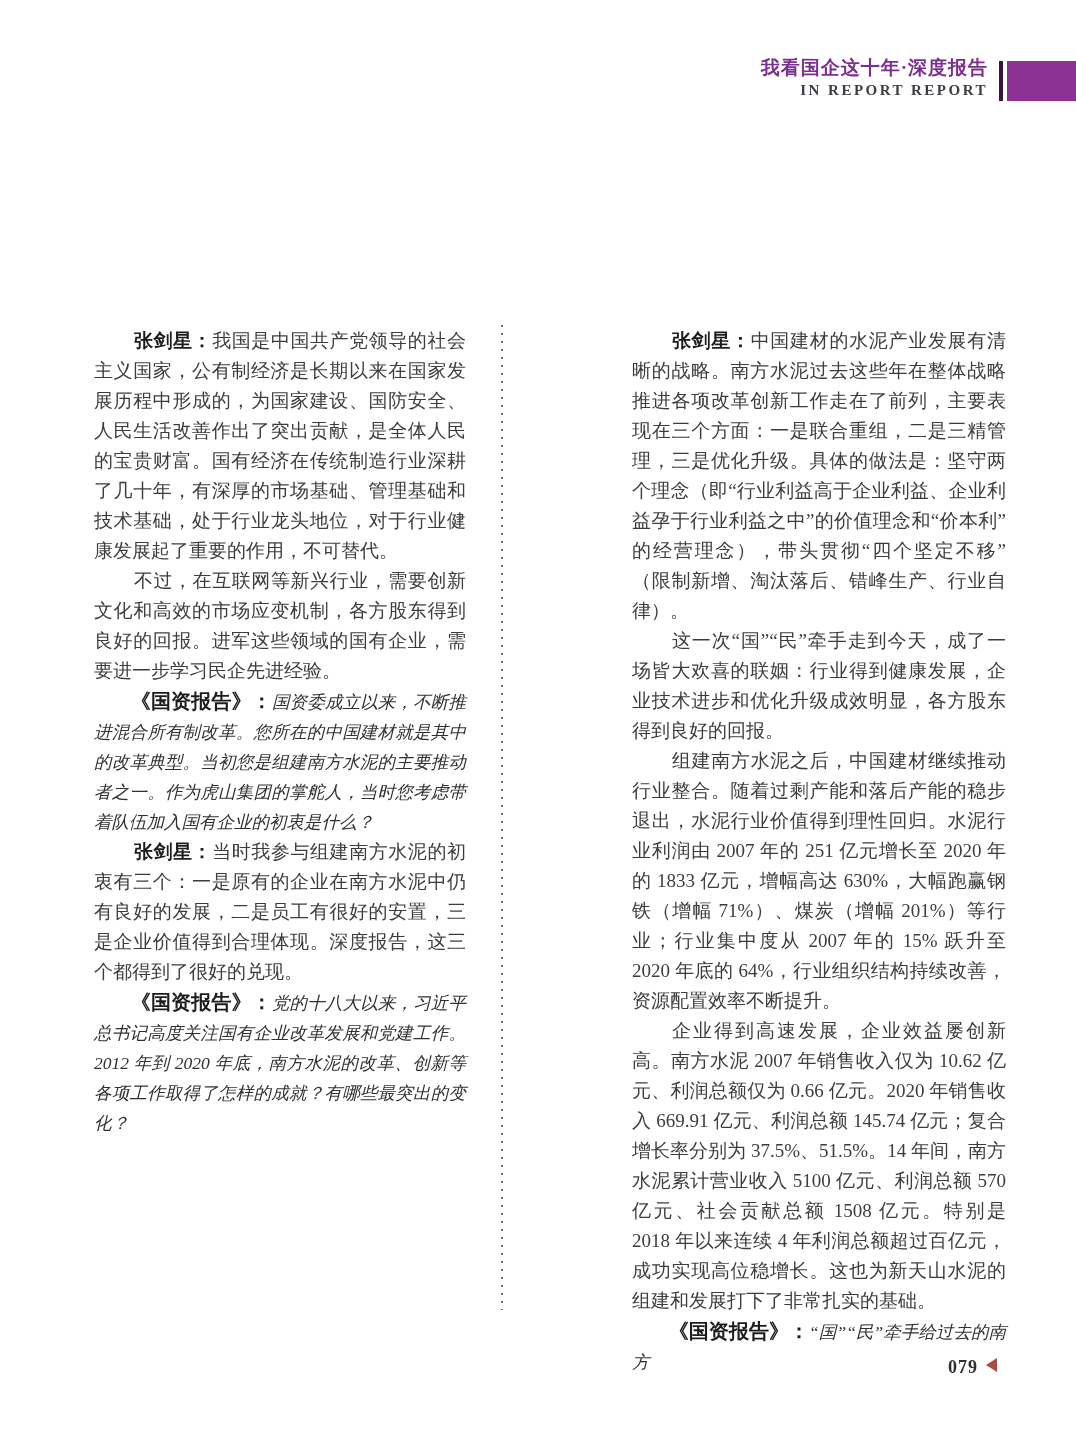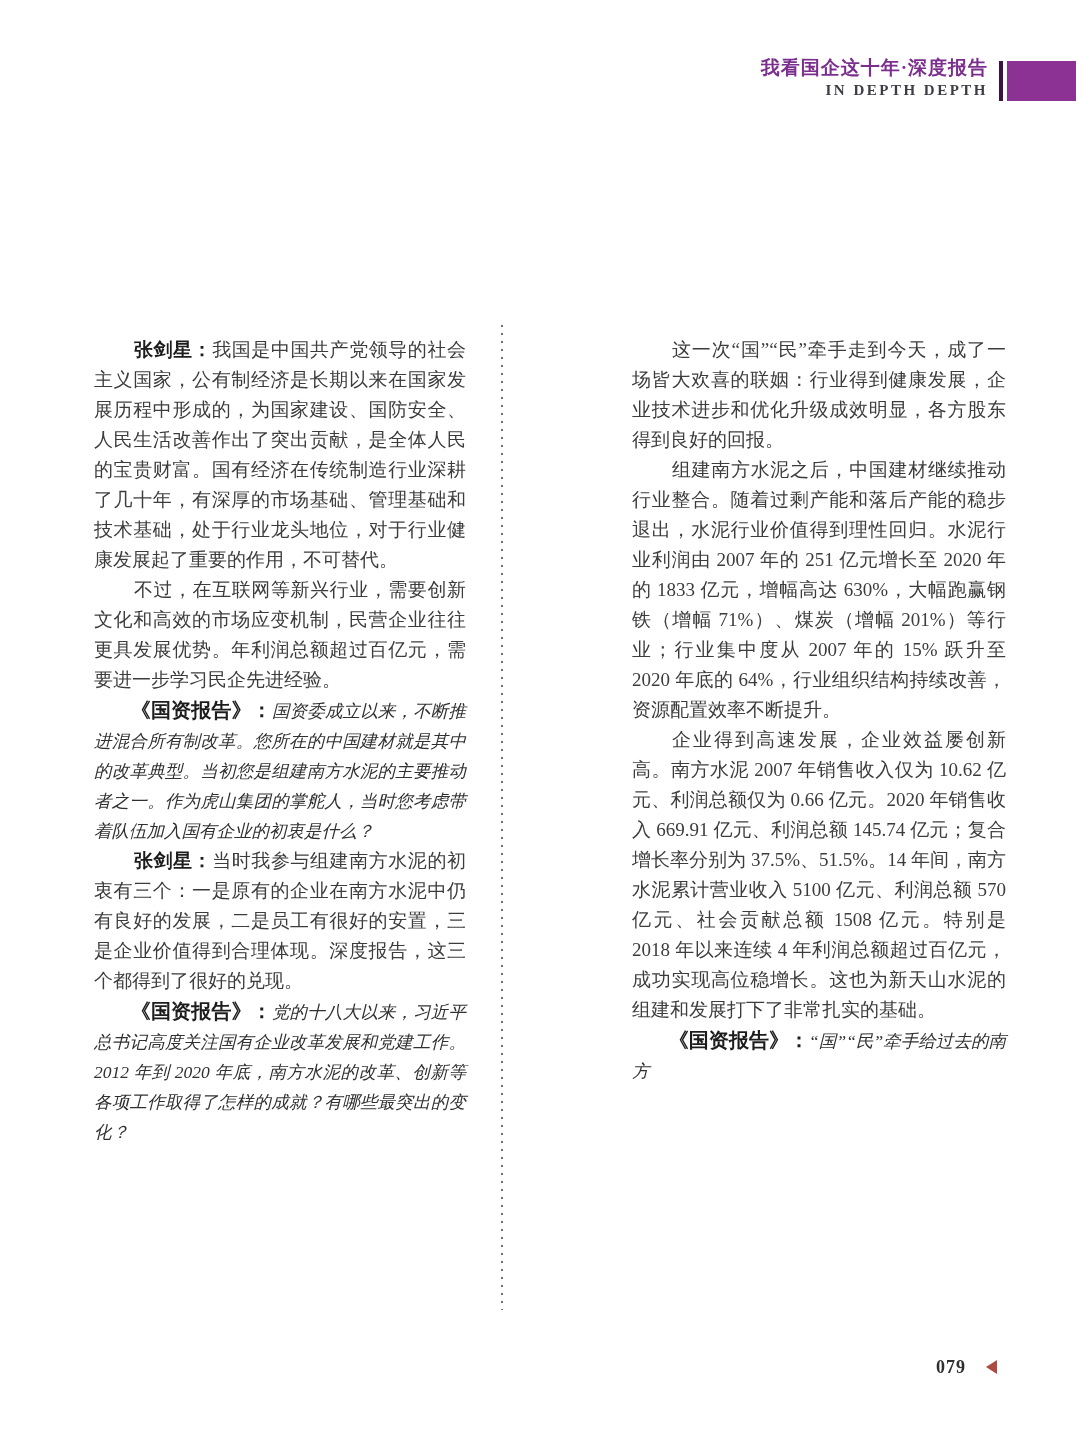--- a/index.html
+++ b/index.html
@@ -42,21 +42,21 @@
     position:absolute;left:999px;top:61px;
     width:4px;height:40px;background:var(--divider_purple);
   }
   .header-block{
     position:absolute;left:1007px;top:61px;
     width:69px;height:40px;background:var(--accent_purple);
   }
 
   
   .col{
-    position:absolute;top:335px;
+    position:absolute;top:326px;
     font-size:19px;line-height:30px;color:var(--body_text);
     text-align:justify;
   }
   .col-left{left:94px;width:372px;}
   .col-right{left:632px;width:374px;}
   .col p{
     margin:0;
     text-indent:2.1em;
   }
   .speaker{
@@ -78,57 +78,58 @@
     width:2px;height:985px;
     background-image:repeating-linear-gradient(
       to bottom,
       var(--dotted_divider) 0px, var(--dotted_divider) 2px,
       transparent 2px, transparent 8px);
   }
 
   
   .page-footer{
     position:absolute;top:1358px;right:79px;
-    display:flex;align-items:center;gap:20px;
+    display:flex;align-items:flex-start;gap:8px;
   }
   .page-num{
     font-size:18px;font-weight:700;color:var(--page_number_color);
     font-family:"Liberation Serif", serif;
     letter-spacing:1px;line-height:1;
   }
   .page-marker{
     width:0;height:0;display:inline-block;
     border-top:7px solid transparent;
     border-bottom:7px solid transparent;
     border-right:11px solid var(--page_marker_red);
   }
 </style>
 </head>
 <body>
 
 <div class="page">
 
   <div class="header-titles">
     <div class="title-cn">我看国企这十年·深度报告</div>
-    <div class="title-en">IN DEPTH DEPTH</div>
+    <div class="title-en">IN REPORT REPORT</div>
   </div>
   <div class="header-rule"></div>
   <div class="header-block"></div>
 
   <section class="col col-left">
     <p><span class="speaker">张剑星：</span><span>我国是中国共产党领导的社会主义国家，公有制经济是长期以来在国家发展历程中形成的，为国家建设、国防安全、人民生活改善作出了突出贡献，是全体人民的宝贵财富。国有经济在传统制造行业深耕了几十年，有深厚的市场基础、管理基础和技术基础，处于行业龙头地位，对于行业健康发展起了重要的作用，不可替代。</span></p>
-    <p><span class="speaker"></span><span>不过，在互联网等新兴行业，需要创新文化和高效的市场应变机制，民营企业往往更具发展优势。年利润总额超过百亿元，需要进一步学习民企先进经验。</span></p>
+    <p><span class="speaker"></span><span>不过，在互联网等新兴行业，需要创新文化和高效的市场应变机制，各方股东得到良好的回报。进军这些领域的国有企业，需要进一步学习民企先进经验。</span></p>
     <p class="question"><span class="speaker">《国资报告》：</span><span>国资委成立以来，不断推进混合所有制改革。您所在的中国建材就是其中的改革典型。当初您是组建南方水泥的主要推动者之一。作为虎山集团的掌舵人，当时您考虑带着队伍加入国有企业的初衷是什么？</span></p>
     <p><span class="speaker">张剑星：</span><span>当时我参与组建南方水泥的初衷有三个：一是原有的企业在南方水泥中仍有良好的发展，二是员工有很好的安置，三是企业价值得到合理体现。深度报告，这三个都得到了很好的兑现。</span></p>
     <p class="question"><span class="speaker">《国资报告》：</span><span>党的十八大以来，习近平总书记高度关注国有企业改革发展和党建工作。2012 年到 2020 年底，南方水泥的改革、创新等各项工作取得了怎样的成就？有哪些最突出的变化？</span></p>
   </section>
 
   <div class="col-divider"></div>
 
   <section class="col col-right">
+    <p><span class="speaker">张剑星：</span><span>中国建材的水泥产业发展有清晰的战略。南方水泥过去这些年在整体战略推进各项改革创新工作走在了前列，主要表现在三个方面：一是联合重组，二是三精管理，三是优化升级。具体的做法是：坚守两个理念（即“行业利益高于企业利益、企业利益孕于行业利益之中”的价值理念和“价本利”的经营理念），带头贯彻“四个坚定不移”（限制新增、淘汰落后、错峰生产、行业自律）。</span></p>
     <p><span class="speaker"></span><span>这一次“国”“民”牵手走到今天，成了一场皆大欢喜的联姻：行业得到健康发展，企业技术进步和优化升级成效明显，各方股东得到良好的回报。</span></p>
     <p><span class="speaker"></span><span>组建南方水泥之后，中国建材继续推动行业整合。随着过剩产能和落后产能的稳步退出，水泥行业价值得到理性回归。水泥行业利润由 2007 年的 251 亿元增长至 2020 年的 1833 亿元，增幅高达 630%，大幅跑赢钢铁（增幅 71%）、煤炭（增幅 201%）等行业；行业集中度从 2007 年的 15% 跃升至 2020 年底的 64%，行业组织结构持续改善，资源配置效率不断提升。</span></p>
     <p><span class="speaker"></span><span>企业得到高速发展，企业效益屡创新高。南方水泥 2007 年销售收入仅为 10.62 亿元、利润总额仅为 0.66 亿元。2020 年销售收入 669.91 亿元、利润总额 145.74 亿元；复合增长率分别为 37.5%、51.5%。14 年间，南方水泥累计营业收入 5100 亿元、利润总额 570 亿元、社会贡献总额 1508 亿元。特别是 2018 年以来连续 4 年利润总额超过百亿元，成功实现高位稳增长。这也为新天山水泥的组建和发展打下了非常扎实的基础。</span></p>
     <p class="question"><span class="speaker">《国资报告》：</span><span>“国”“民”牵手给过去的南方</span></p>
   </section>
 
   <div class="page-footer">
     <span class="page-num">079</span>
     <span class="page-marker"></span>
   </div>

